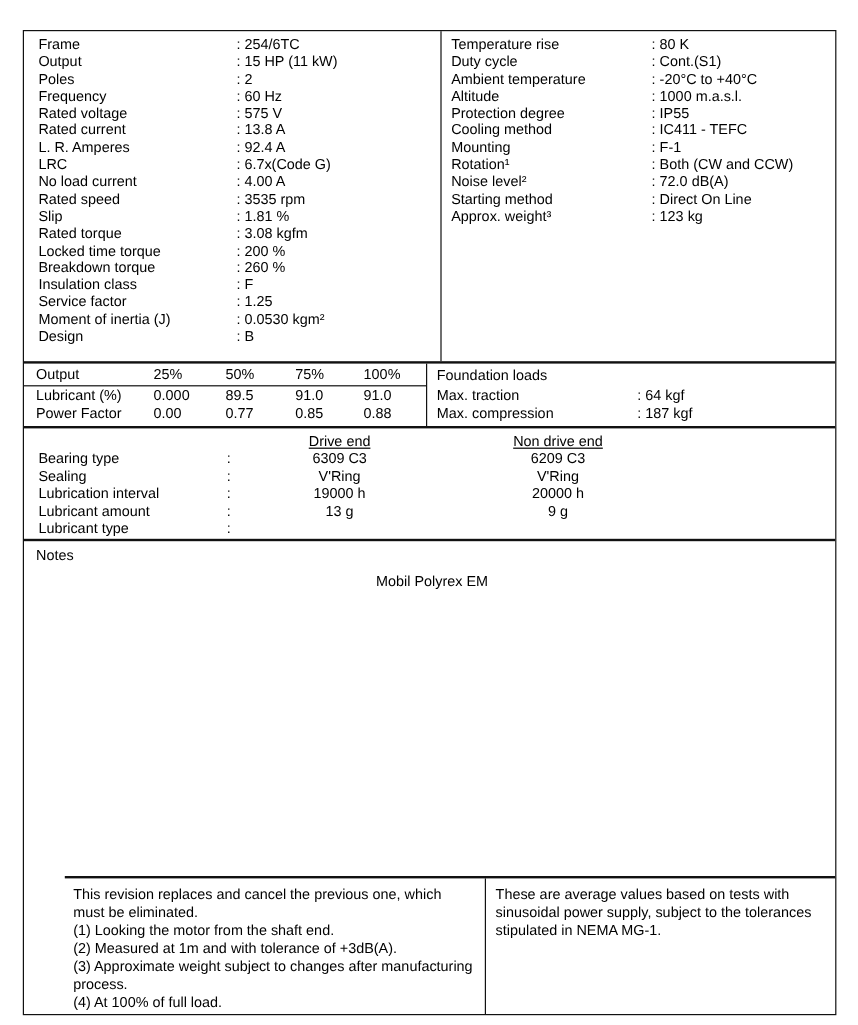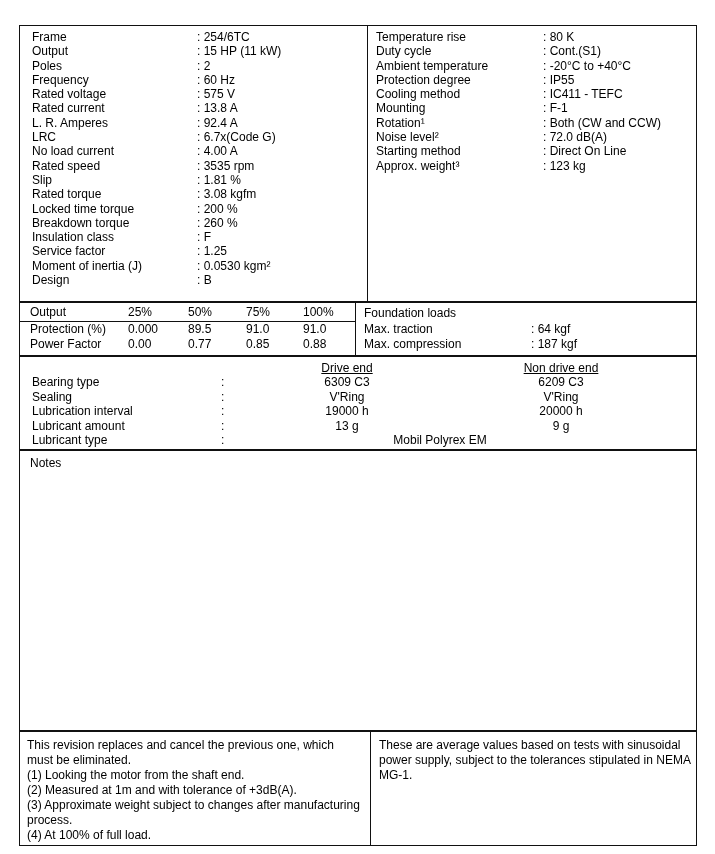--- a/index.html
+++ b/index.html
@@ -31,30 +31,30 @@
            padding-left:10px; line-height:14.5px; white-space:nowrap; }
   .p-row.p-head { line-height:17px; border-bottom:1px solid #111; }
   .perf-right { flex:1; padding-left:8px; padding-top:1px; }
   .f-title { line-height:18px; }
   .f-row { display:flex; line-height:14.5px; white-space:nowrap; }
   .f-row .lbl { width:167px; flex:none; }
 
   
   .sec-bearings { height:94px; border-top:2px solid #111; padding-top:4px; }
   .b-row { display:grid; grid-template-columns:157px 4px 180px 184px auto;
-           padding-left:12px; line-height:14.4px; white-space:nowrap;gap:32px; }
+           padding-left:12px; line-height:14.4px; white-space:nowrap; }
   .b-row .c { text-align:center; }
   .b-row .u { text-decoration:underline; }
-  .b-span { grid-column:3 / 5; text-align:center; padding-right:30px; }
+  .b-span { grid-column:3 / 5; text-align:center; padding-right:30px;margin-top:44px; }
 
   
   .sec-notes { flex:1; border-top:2px solid #111; padding:5px 10px; }
 
   
-  .sec-footer { height:115px; border-top:2px solid #111; display:flex; }
+  .sec-footer { height:115px; border-top:2px solid #111; display:flex;margin-left:34px; }
   .ft-left { width:335px; border-right:1px solid #111; padding:6px 8px 0 7px; line-height:15px; }
   .ft-right { flex:1; padding:6px 4px 0 8px; line-height:15px; }
 </style>
 </head>
 <body>
 
 <div class="sheet">
 
   <section class="sec-specs">
     <div class="spec-col left">
@@ -136,20 +136,24 @@
           <span class="lbl">Temperature rise</span>
           <span class="val">: 80 K</span>
         </div>
       <div class="spec-row">
           <span class="lbl">Duty cycle</span>
           <span class="val">: Cont.(S1)</span>
         </div>
       <div class="spec-row">
           <span class="lbl">Ambient temperature</span>
           <span class="val">: -20°C to +40°C</span>
+        </div>
+      <div class="spec-row">
+          <span class="lbl">Altitude</span>
+          <span class="val">: 1000 m.a.s.l.</span>
         </div>
       <div class="spec-row">
           <span class="lbl">Protection degree</span>
           <span class="val">: IP55</span>
         </div>
       <div class="spec-row">
           <span class="lbl">Cooling method</span>
           <span class="val">: IC411 - TEFC</span>
         </div>
       <div class="spec-row">
@@ -178,21 +182,21 @@
   <section class="sec-perf">
     <div class="perf-left">
       <div class="p-row p-head">
         <span>Output</span>
         <span>25%</span>
         <span>50%</span>
         <span>75%</span>
         <span>100%</span>
       </div>
       <div class="p-row">
-        <span>Protection (%)</span>
+        <span>Lubricant (%)</span>
         <span>0.000</span>
         <span>89.5</span>
         <span>91.0</span>
         <span>91.0</span>
       </div>
       <div class="p-row">
         <span>Power Factor</span>
         <span>0.00</span>
         <span>0.77</span>
         <span>0.85</span>

